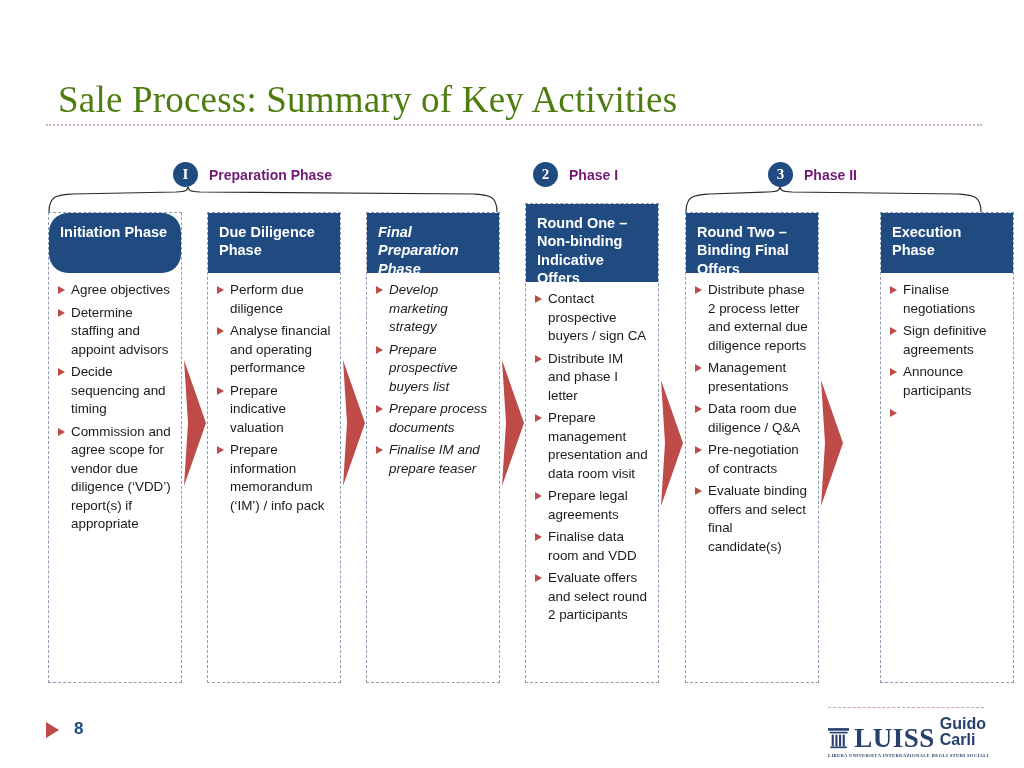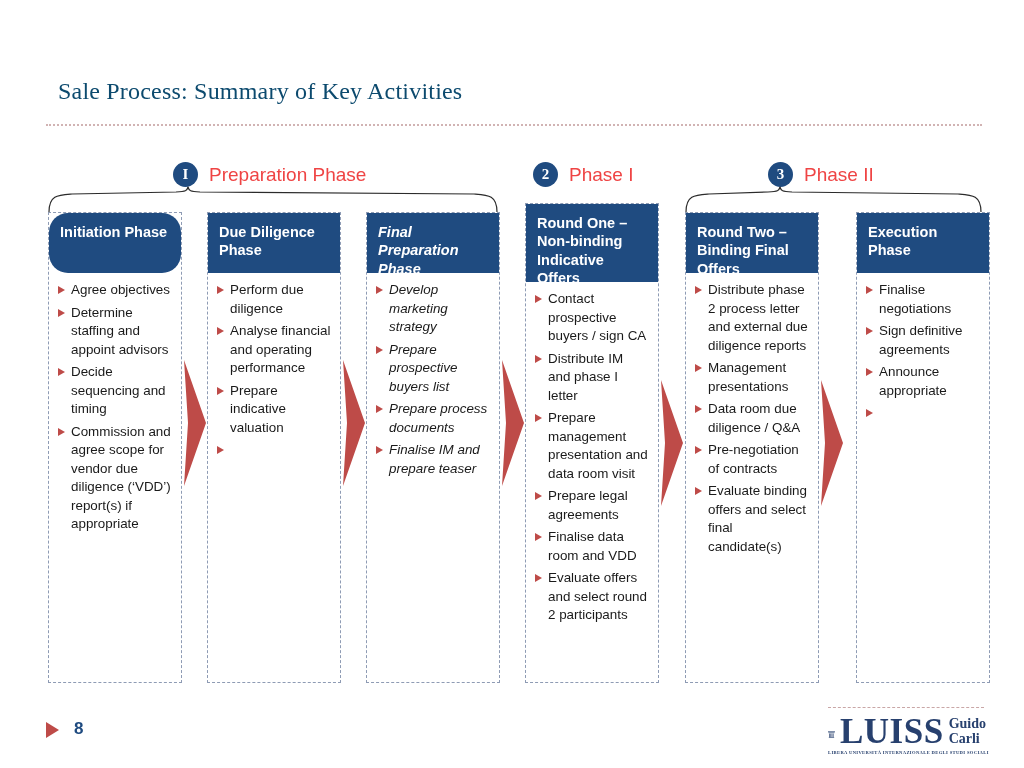--- a/index.html
+++ b/index.html
@@ -16,22 +16,22 @@
     font-family: "Liberation Sans", sans-serif;
     -webkit-font-smoothing: antialiased;
   }
 
   
   #slide-title {
     position: absolute;
     left: 58px;
     top: 78px;
     font-family: "Liberation Serif", serif;
-    font-size: 24px;
-    color: #0c4a6e;
+    font-size: 37px;
+    color: #4d7c0f;
     letter-spacing: 0.2px;
     white-space: nowrap;
   }
   #title-rule {
     position: absolute;
     left: 46px;
     top: 124px;
     width: 936px;
     height: 0;
     border-top: 2px dotted #C9A6A6;
@@ -54,23 +54,23 @@
     color: #ffffff;
     font-family: "Liberation Serif", serif;
     font-size: 15px;
     font-weight: bold;
     display: flex;
     align-items: center;
     justify-content: center;
     line-height: 1;
   }
   .phase-label {
-    font-size: 19px;
-    font-weight: normal;
-    color: #ef4444;
+    font-size: 14px;
+    font-weight: bold;
+    color: #701a75;
     white-space: nowrap;
   }
 
   
   .brace {
     position: absolute;
     top: 186px;
   }
 
   
@@ -152,29 +152,29 @@
     top: 716px;
     width: 158px;
   }
   #logo-main {
     display: flex;
     align-items: flex-end;
     gap: 5px;
   }
   #logo-word {
     font-family: "Liberation Serif", serif;
-    font-size: 35px;
+    font-size: 27px;
     font-weight: bold;
     color: #27406E;
     letter-spacing: 0.5px;
     line-height: .92;
   }
   #logo-sub {
-    font-family: Liberation Serif, serif;
-    font-size: 14px;
+    font-family: Liberation Sans, sans-serif;
+    font-size: 16px;
     font-weight: bold;
     color: #27406E;
     line-height: 1.03;
     padding-bottom: 2px;
   }
   #logo-tag {
     font-family: "Liberation Serif", serif;
     font-size: 4.6px;
     font-weight: bold;
     color: #27406E;
@@ -245,20 +245,21 @@
     <div class="bullet-row">
         <span class="bullet-mark"></span>
         <span class="bullet-text">Analyse financial and operating performance</span>
       </div>
     <div class="bullet-row">
         <span class="bullet-mark"></span>
         <span class="bullet-text">Prepare indicative valuation</span>
       </div>
     <div class="bullet-row">
         <span class="bullet-mark"></span>
+        <span class="bullet-text">Prepare information memorandum (‘IM’) / info pack</span>
       </div>
   </div>
 </div>
 
 <div class="col" id="col-2" style="left:366px; top:212px; width:134px; height:471px;font-style:italic;">
   <div class="col-header" style="height:60px;">Final Preparation Phase</div>
   <div class="col-body">
     <div class="bullet-row">
         <span class="bullet-mark"></span>
         <span class="bullet-text">Develop marketing strategy</span>
@@ -327,34 +328,34 @@
         <span class="bullet-mark"></span>
         <span class="bullet-text">Pre-negotiation of contracts</span>
       </div>
     <div class="bullet-row">
         <span class="bullet-mark"></span>
         <span class="bullet-text">Evaluate binding offers and select final candidate(s)</span>
       </div>
   </div>
 </div>
 
-<div class="col" id="col-5" style="left:856px; top:212px; width:134px; height:471px;">
+<div class="col" id="col-5" style="left:880px; top:212px; width:134px; height:471px;">
   <div class="col-header" style="height:60px;">Execution Phase</div>
   <div class="col-body">
     <div class="bullet-row">
         <span class="bullet-mark"></span>
         <span class="bullet-text">Finalise negotiations</span>
       </div>
     <div class="bullet-row">
         <span class="bullet-mark"></span>
         <span class="bullet-text">Sign definitive agreements</span>
       </div>
     <div class="bullet-row">
         <span class="bullet-mark"></span>
-        <span class="bullet-text">Announce appropriate</span>
+        <span class="bullet-text">Announce participants</span>
       </div>
     <div class="bullet-row">
         <span class="bullet-mark"></span>
       </div>
   </div>
 </div>
 
 <div class="arrow" style="left:180px; top:360px; width:28px; height:126px;">
   <svg width="28" height="126" viewBox="0 0 28 126" xmlns="http://www.w3.org/2000/svg">
     <path d="M4 0 L26 63 L4 126 L8 63 Z" fill="#BE4B48"></path>

